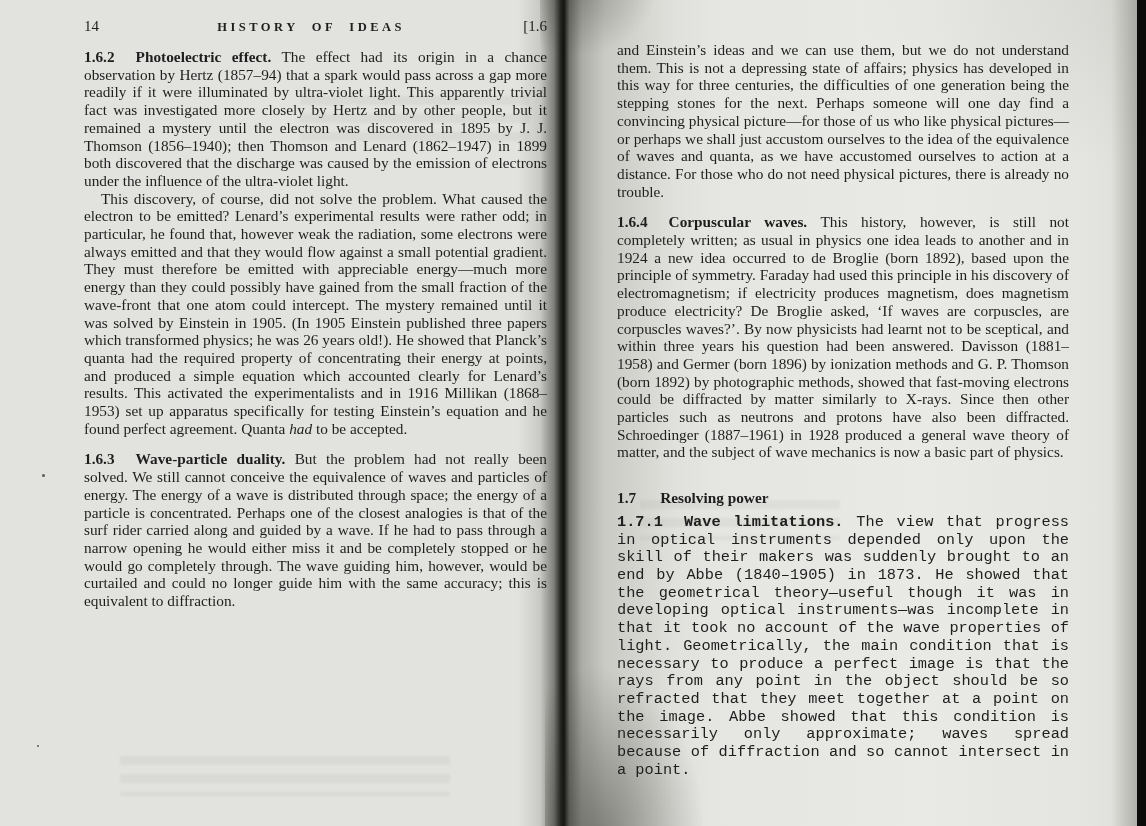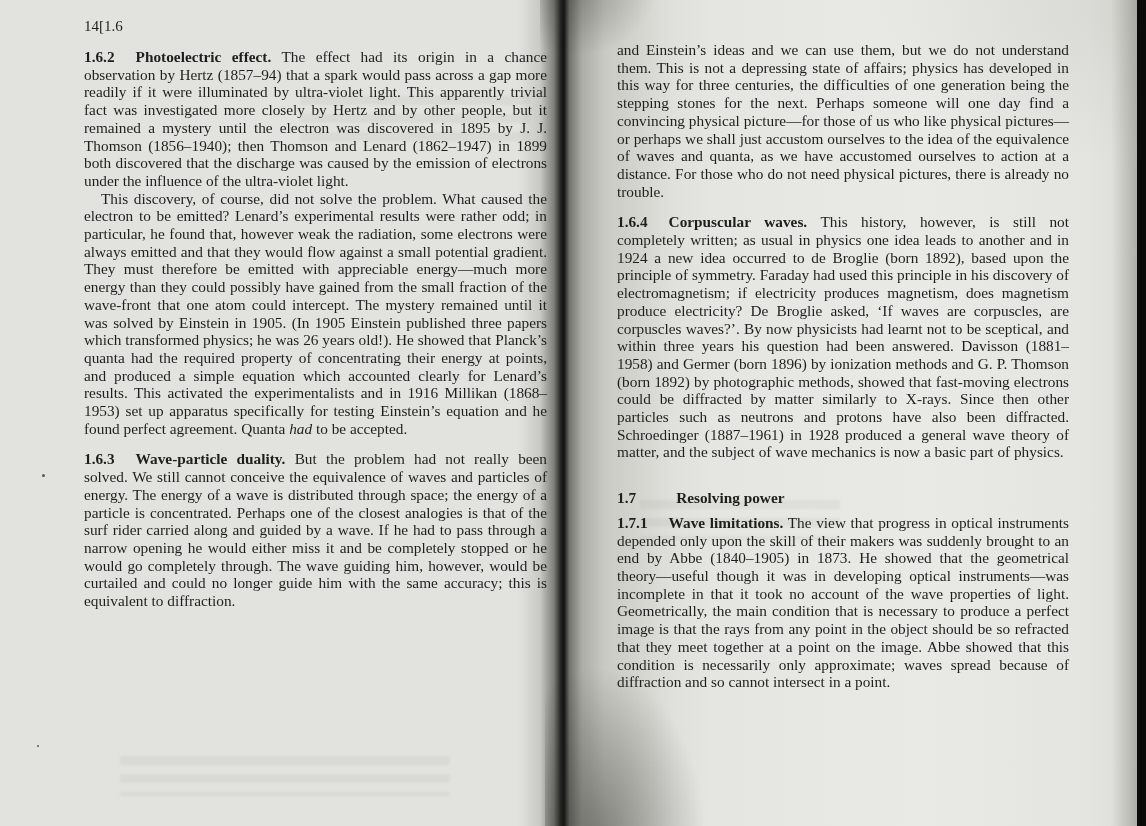--- a/index.html
+++ b/index.html
@@ -86,22 +86,22 @@
   }
   .pg-head .pn, .pg-head .ref { font-size: 15px; }
 
   .body { margin-top: 13px; font-size: 15.3px; line-height: 17.7px; text-align: justify; }
   .body p { margin: 0; }
   p.indent { text-indent: 17px; }
   p.gap { margin-top: 13px; }
   .sec-num { font-weight: bold; margin-right: 9px; }
   .sec-title { font-weight: bold; margin-left: 12px; }
   p.h17 { margin-top: 28px; font-weight: bold; text-align: left; }
-  p.h17 .sec-num { margin-right: 28px; }
-  p.h171 { margin-top: 7px; }
+  p.h17 .sec-num { margin-right: 12px; }
+  p.h171 { margin-top: 7px; font-family: Liberation Mono, monospace; }
 </style>
 </head>
 <body>
 
 <div class="scan">
 
   <div class="page page-left"></div>
   <div class="page page-right"></div>
 
   <div class="ghost g1"></div>
@@ -112,20 +112,21 @@
   <div class="gutter-bottom"></div>
   <div class="gutter-top"></div>
   <div class="edge-shade"></div>
   <div class="edge-strip"></div>
   <div class="speck s1"></div>
   <div class="speck s2"></div>
 
   <div class="col col-left">
     <div class="pg-head">
       <span class="pn">14</span>
+      <span class="rh">HISTORY OF IDEAS</span>
       <span class="ref">[1.6</span>
     </div>
     <div class="body">
       <p class="gap"><span class="sec-num">1.6.2</span><span class="sec-title">Photoelectric effect.</span> <span>The effect had its origin in a chance observation by Hertz (1857–94) that a spark would pass across a gap more readily if it were illuminated by ultra-violet light. This apparently trivial fact was investigated more closely by Hertz and by other people, but it remained a mystery until the electron was discovered in 1895 by J. J. Thomson (1856–1940); then Thomson and Lenard (1862–1947) in 1899 both discovered that the discharge was caused by the emission of electrons under the influence of the ultra-violet light.</span></p>
       <p class="indent"><span>This discovery, of course, did not solve the problem. What caused the electron to be emitted? Lenard’s experimental results were rather odd; in particular, he found that, however weak the radiation, some electrons were always emitted and that they would flow against a small potential gradient. They must therefore be emitted with appreciable energy—much more energy than they could possibly have gained from the small fraction of the wave-front that one atom could intercept. The mystery remained until it was solved by Einstein in 1905. (In 1905 Einstein published three papers which transformed physics; he was 26 years old!). He showed that Planck’s quanta had the required property of concentrating their energy at points, and produced a simple equation which accounted clearly for Lenard’s results. This activated the experimentalists and in 1916 Millikan (1868–1953) set up apparatus specifically for testing Einstein’s equation and he found perfect agreement. Quanta </span><i>had</i><span> to be accepted.</span></p>
       <p class="gap"><span class="sec-num">1.6.3</span><span class="sec-title">Wave-particle duality.</span> <span>But the problem had not really been solved. We still cannot conceive the equivalence of waves and particles of energy. The energy of a wave is distributed through space; the energy of a particle is concentrated. Perhaps one of the closest analogies is that of the surf rider carried along and guided by a wave. If he had to pass through a narrow opening he would either miss it and be completely stopped or he would go completely through. The wave guiding him, however, would be curtailed and could no longer guide him with the same accuracy; this is equivalent to diffraction.</span></p>
     </div>
   </div>
 
   <div class="col col-right">

